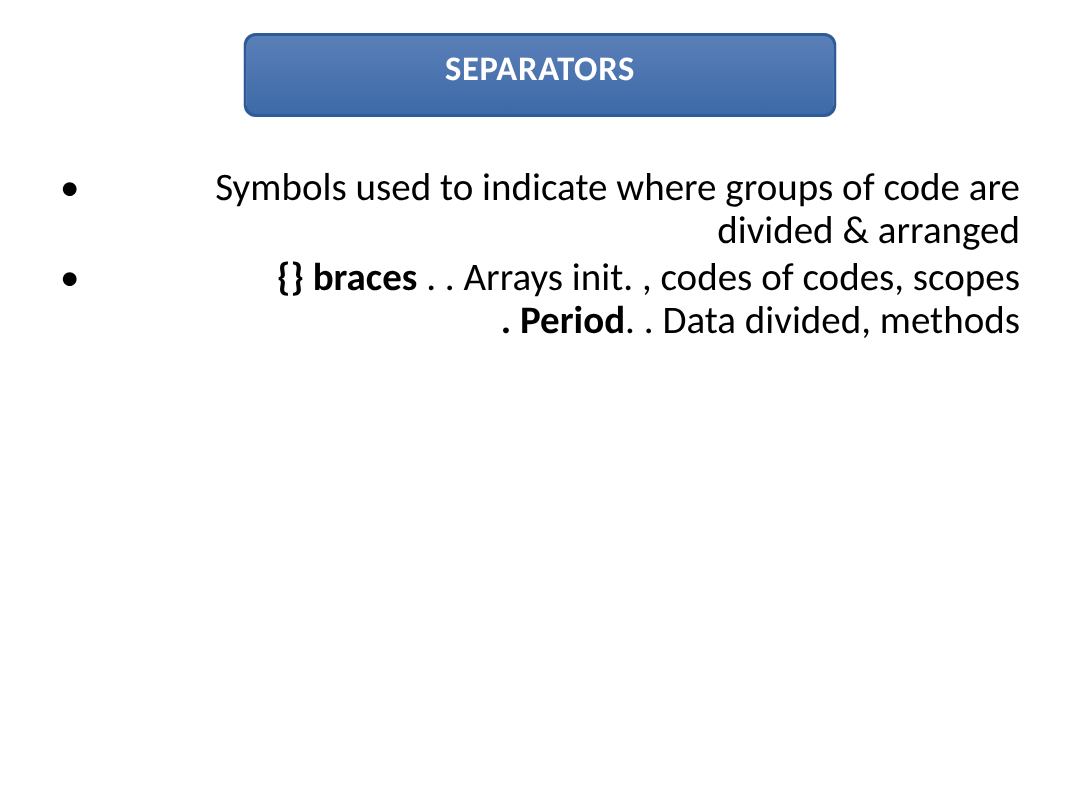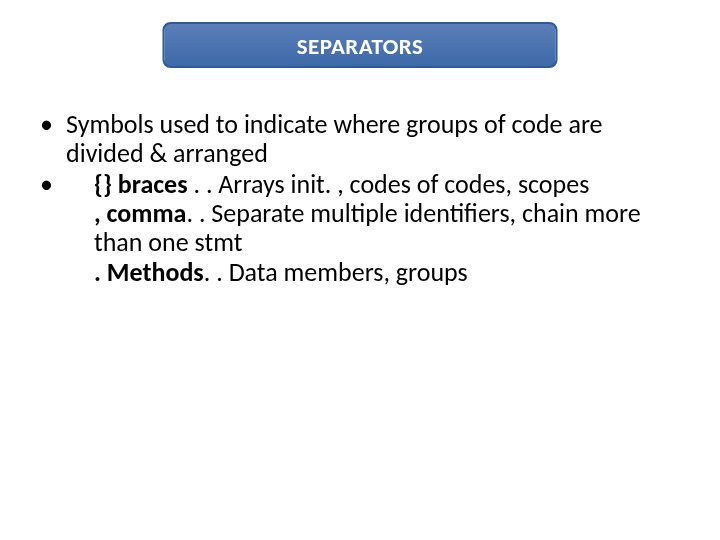--- a/index.html
+++ b/index.html
@@ -20,21 +20,21 @@
   .title-box {
     position: absolute;
     top: 22px;
     left: 50%;
     transform: translateX(-50%);
     width: 395px;
     box-sizing: border-box;
     background: linear-gradient(#5a7fb8, #3d6aa8);
     border: 2px solid #2e5a97;
     border-radius: 8px;
-    padding: 8px 0 6px 0;
+    padding: 8px 0 16px 0;
     text-align: center;
   }
   .title-text {
     color: #ffffff;
     font-weight: 700;
     font-size: 23px;
     letter-spacing: 0.5px;
   }
   .content {
     position: absolute;
@@ -46,20 +46,21 @@
   }
   ul.bullets {
     list-style: none;
     margin: 0;
     padding: 0;
   }
   ul.bullets > li {
     position: relative;
     padding-left: 28px;
     margin-bottom: 2px;
+    text-align: right;
   }
   ul.bullets > li::before {
     content: "•";
     position: absolute;
     left: 2px;
     top: 0;
     font-size: 26px;
     line-height: 1.12;
   }
   .sub {
@@ -78,20 +79,19 @@
   <div class="title-box">
     <span class="title-text">SEPARATORS</span>
   </div>
 
   <div class="content">
     <ul class="bullets">
       <li><span>Symbols used to indicate where groups of code are divided &amp; arranged</span></li>
       <li>
         <div class="sub">
           <div><span class="b">{}</span><span class="b"> braces</span><span> . . </span><span>Arrays init. , codes of codes, scopes</span></div>
-          <div><span class="b">,</span><span class="b"> comma</span><span>. . </span><span>Separate multiple identifiers, chain more than one stmt</span></div>
-          <div><span class="b">.</span><span class="b"> Methods</span><span>. . </span><span>Data members, groups</span></div>
+          <div><span class="b">.</span><span class="b"> Period</span><span>. . </span><span>Data divided, methods</span></div>
         </div>
       </li>
     </ul>
   </div>
 
 </div>
 
 </body></html>

